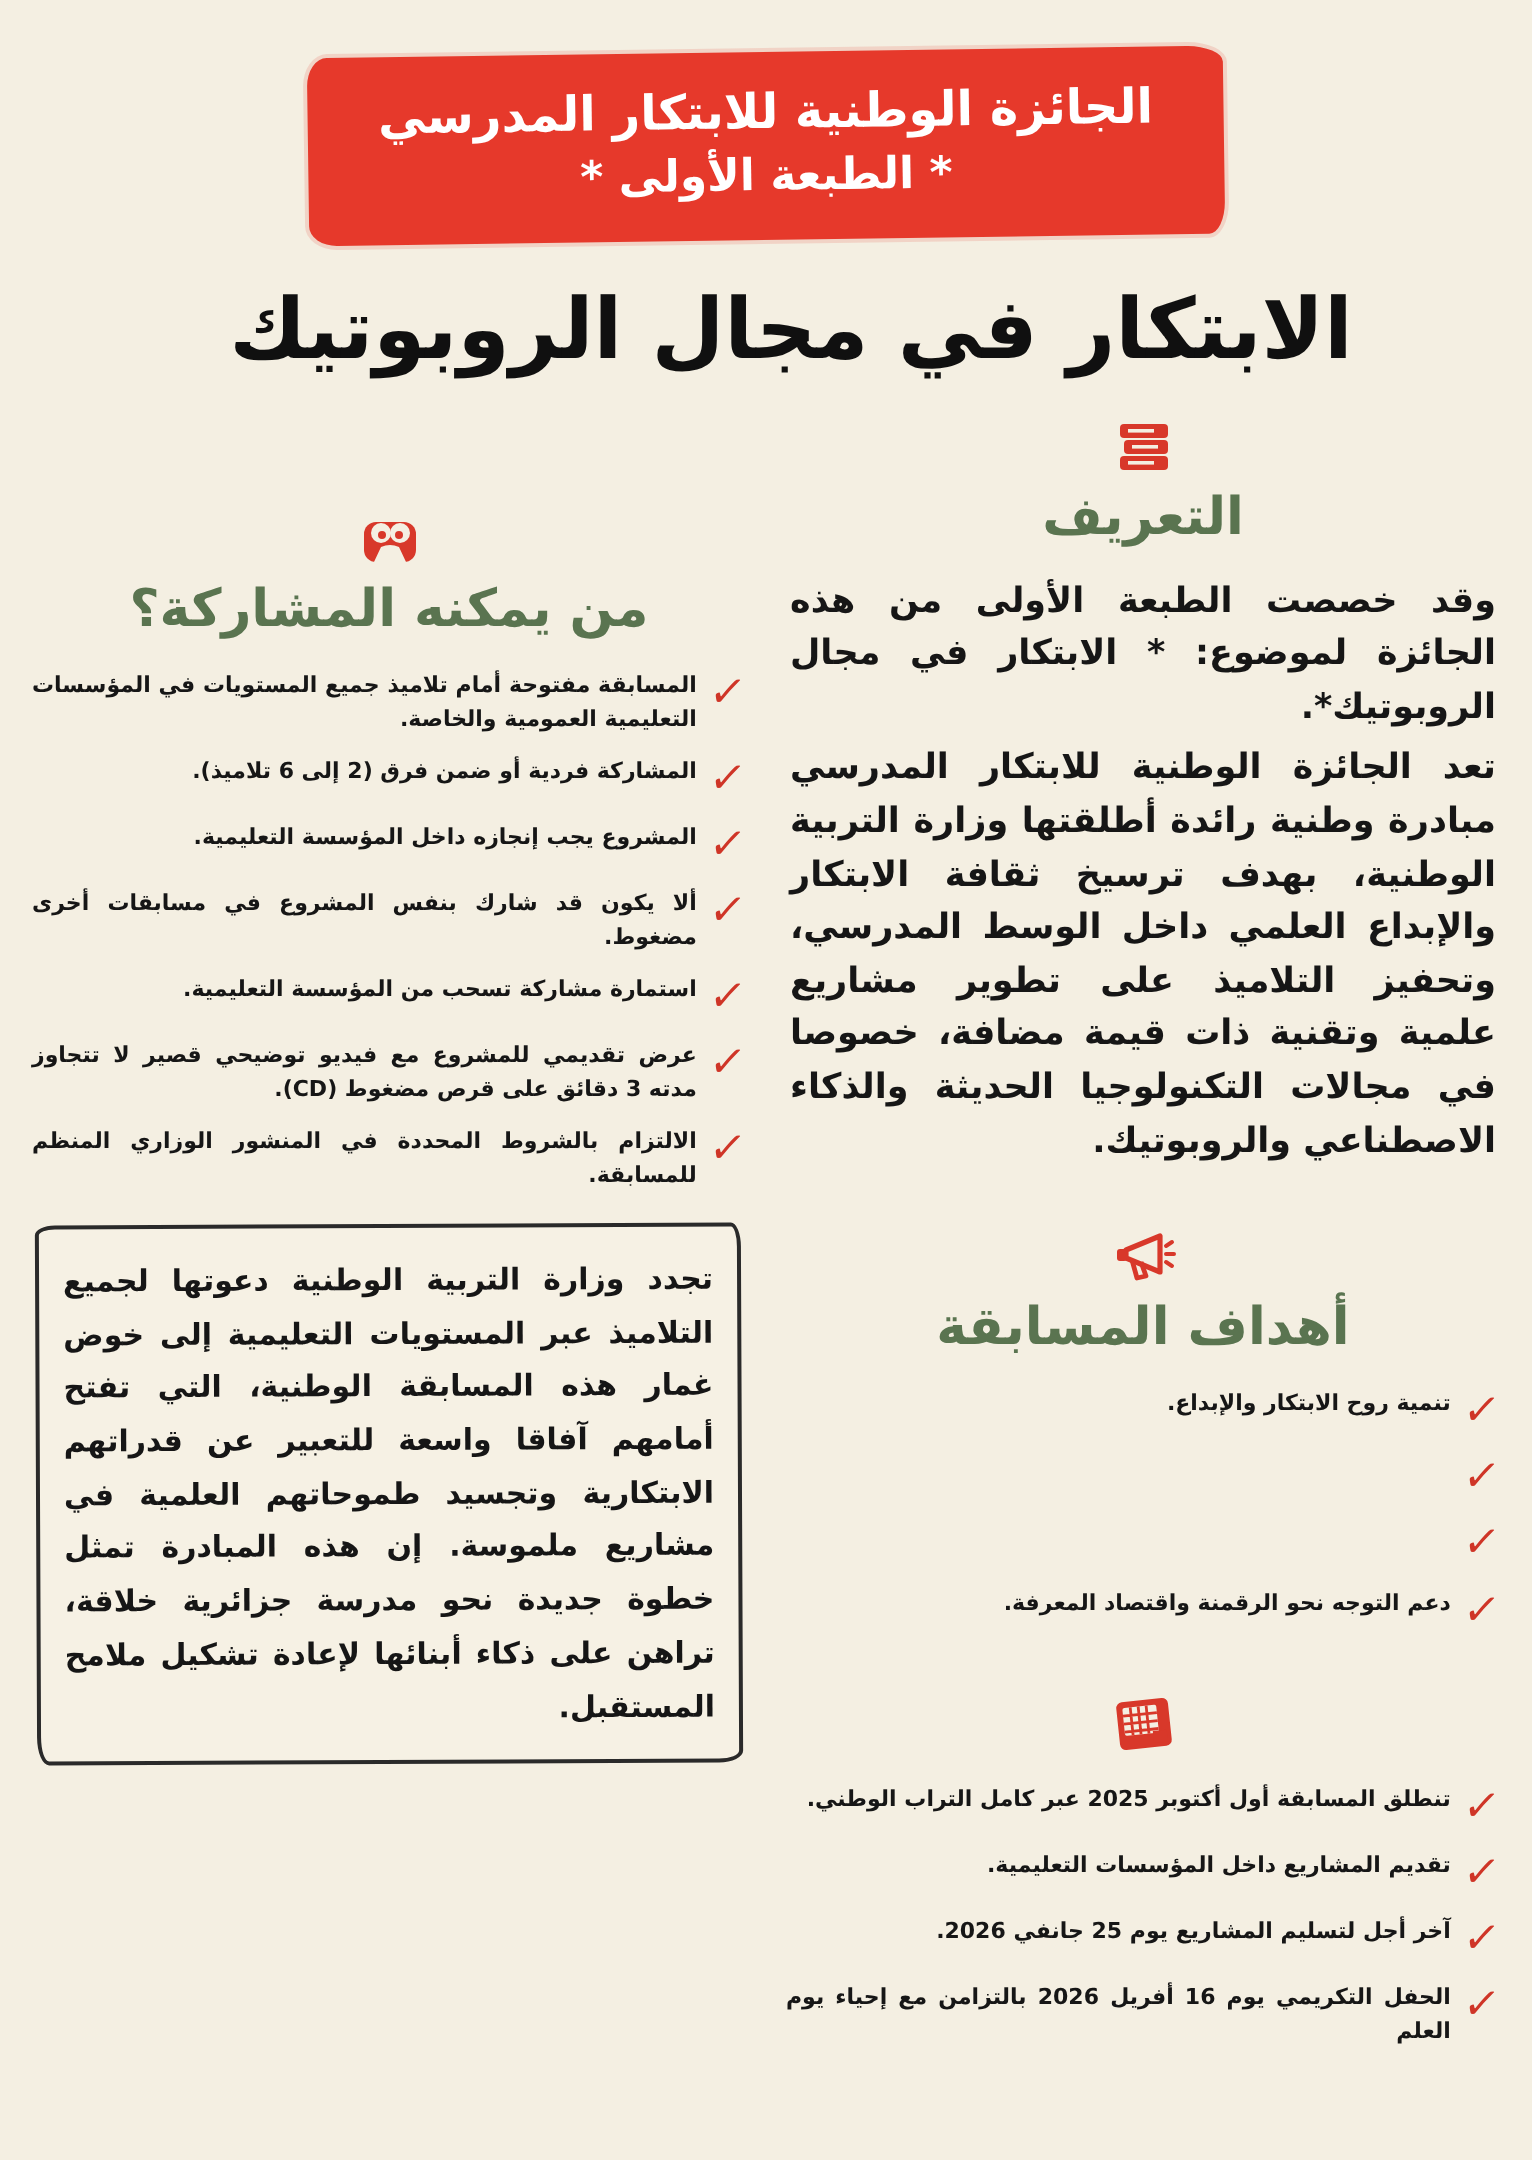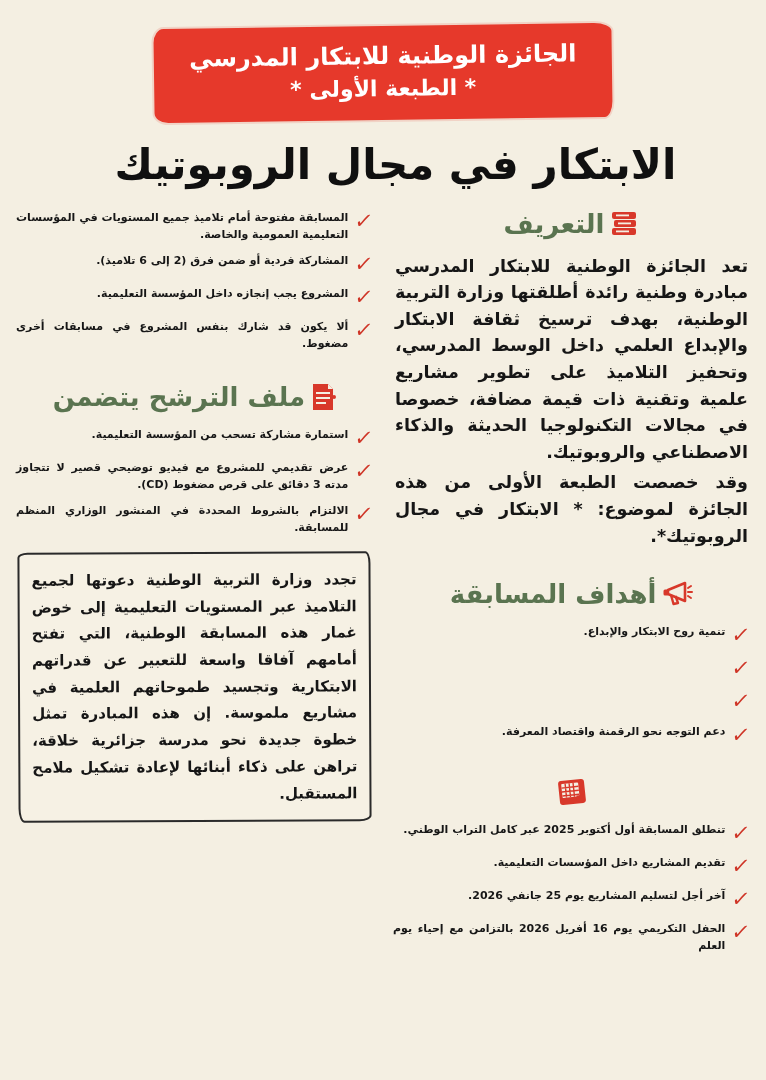--- a/index.html
+++ b/index.html
@@ -49,20 +49,21 @@
 
   .sec-head{
     display:flex;
     align-items:center;
     justify-content:center;
     gap:5px;
     color:#5a7450;
     font-size:26px;
     font-weight:bold;
     margin:0 0 14px;
+    flex-direction:column;
   }
   .sec-head .icon{display:inline-flex;flex:0 0 auto;}
   .mt{margin-top:30px;}
   .left-top{margin-top:46px;}
 
   .para{
     font-size:17.5px;
     font-weight:bold;
     line-height:1.52;
     text-align:justify;
@@ -129,22 +130,22 @@
             <rect x="3" y="3" width="24" height="7" rx="2" fill="#d8382a"></rect>
             <rect x="5" y="11" width="22" height="7" rx="2" fill="#d8382a"></rect>
             <rect x="3" y="19" width="24" height="7" rx="2" fill="#d8382a"></rect>
             <rect x="7" y="5.5" width="13" height="1.8" fill="#f4efe2"></rect>
             <rect x="9" y="13.5" width="13" height="1.8" fill="#f4efe2"></rect>
             <rect x="7" y="21.5" width="13" height="1.8" fill="#f4efe2"></rect>
           </svg>
         </span>
         <span>التعريف</span>
       </div>
+      <p class="para">وقد خصصت الطبعة الأولى من هذه الجائزة لموضوع: * الابتكار في مجال الروبوتيك*.</p>
       <p class="para">تعد الجائزة الوطنية للابتكار المدرسي مبادرة وطنية رائدة أطلقتها وزارة التربية الوطنية، بهدف ترسيخ ثقافة الابتكار والإبداع العلمي داخل الوسط المدرسي، وتحفيز التلاميذ على تطوير مشاريع علمية وتقنية ذات قيمة مضافة، خصوصا في مجالات التكنولوجيا الحديثة والذكاء الاصطناعي والروبوتيك.</p>
-      <p class="para">وقد خصصت الطبعة الأولى من هذه الجائزة لموضوع: * الابتكار في مجال الروبوتيك*.</p>
 
       <div class="sec-head mt">
         <span class="icon">
           <svg width="32" height="30" viewBox="0 0 32 30">
             <path d="M7 11 L24 4 L24 22 L7 15 Z" fill="none" stroke="#d8382a" stroke-width="2.6" stroke-linejoin="round"></path>
             <rect x="2.5" y="10.5" width="5" height="6" rx="1.5" fill="#d8382a"></rect>
             <path d="M10 16 L12.5 25 L17 24 L14.5 17" fill="none" stroke="#d8382a" stroke-width="2.4" stroke-linejoin="round"></path>
             <path d="M27 9 L30 7 M27 13 L31 13 M27 17 L30 19" stroke="#d8382a" stroke-width="2" stroke-linecap="round"></path>
           </svg>
         </span>
@@ -188,50 +189,50 @@
         <span class="item-text">آخر أجل لتسليم المشاريع يوم 25 جانفي 2026.</span>
       </div>
       <div class="item">
         <span class="check">✓</span>
         <span class="item-text">الحفل التكريمي يوم 16 أفريل 2026 بالتزامن مع إحياء يوم العلم</span>
       </div>
     </div>
 
     <div class="col">
 
+      <div class="sec-head left-top">
+        <span class="icon">
+          <svg width="32" height="30" viewBox="0 0 32 30">
+            <rect x="3" y="6" width="26" height="20" rx="6" fill="#d8382a"></rect>
+            <circle cx="11.5" cy="11.5" r="5" fill="#f4efe2"></circle>
+            <circle cx="21" cy="11.5" r="5" fill="#f4efe2"></circle>
+            <circle cx="12" cy="12.5" r="2" fill="#d8382a"></circle>
+            <circle cx="20.5" cy="12.5" r="2" fill="#d8382a"></circle>
+            <path d="M8 26 L11.5 18.5 Q16 16.5 20.5 18.5 L24 26 Z" fill="#f4efe2"></path>
+          </svg>
+        </span>
+        <span>من يمكنه المشاركة؟</span>
+      </div>
       <div class="item">
         <span class="check">✓</span>
         <span class="item-text">المسابقة مفتوحة أمام تلاميذ جميع المستويات في المؤسسات التعليمية العمومية والخاصة.</span>
       </div>
       <div class="item">
         <span class="check">✓</span>
         <span class="item-text">المشاركة فردية أو ضمن فرق (2 إلى 6 تلاميذ).</span>
       </div>
       <div class="item">
         <span class="check">✓</span>
         <span class="item-text">المشروع يجب إنجازه داخل المؤسسة التعليمية.</span>
       </div>
       <div class="item">
         <span class="check">✓</span>
         <span class="item-text">ألا يكون قد شارك بنفس المشروع في مسابقات أخرى مضغوط.</span>
       </div>
 
-      <div class="sec-head mt">
-        <span class="icon">
-          <svg width="26" height="30" viewBox="0 0 26 30">
-            <path d="M3 2 H18 L23 7 V28 H3 Z" fill="#d8382a"></path>
-            <path d="M18 2 L18 7 H23 Z" fill="#f4efe2"></path>
-            <rect x="6" y="10" width="14" height="2" fill="#f4efe2"></rect>
-            <rect x="6" y="15" width="14" height="2" fill="#f4efe2"></rect>
-            <rect x="6" y="20" width="10" height="2" fill="#f4efe2"></rect>
-            <circle cx="24" cy="15" r="2" fill="#d8382a"></circle>
-          </svg>
-        </span>
-        <span>ملف الترشح يتضمن</span>
-      </div>
       <div class="item">
         <span class="check">✓</span>
         <span class="item-text">استمارة مشاركة تسحب من المؤسسة التعليمية.</span>
       </div>
       <div class="item">
         <span class="check">✓</span>
         <span class="item-text">عرض تقديمي للمشروع مع فيديو توضيحي قصير لا تتجاوز مدته 3 دقائق على قرص مضغوط (CD).</span>
       </div>
       <div class="item">
         <span class="check">✓</span>

